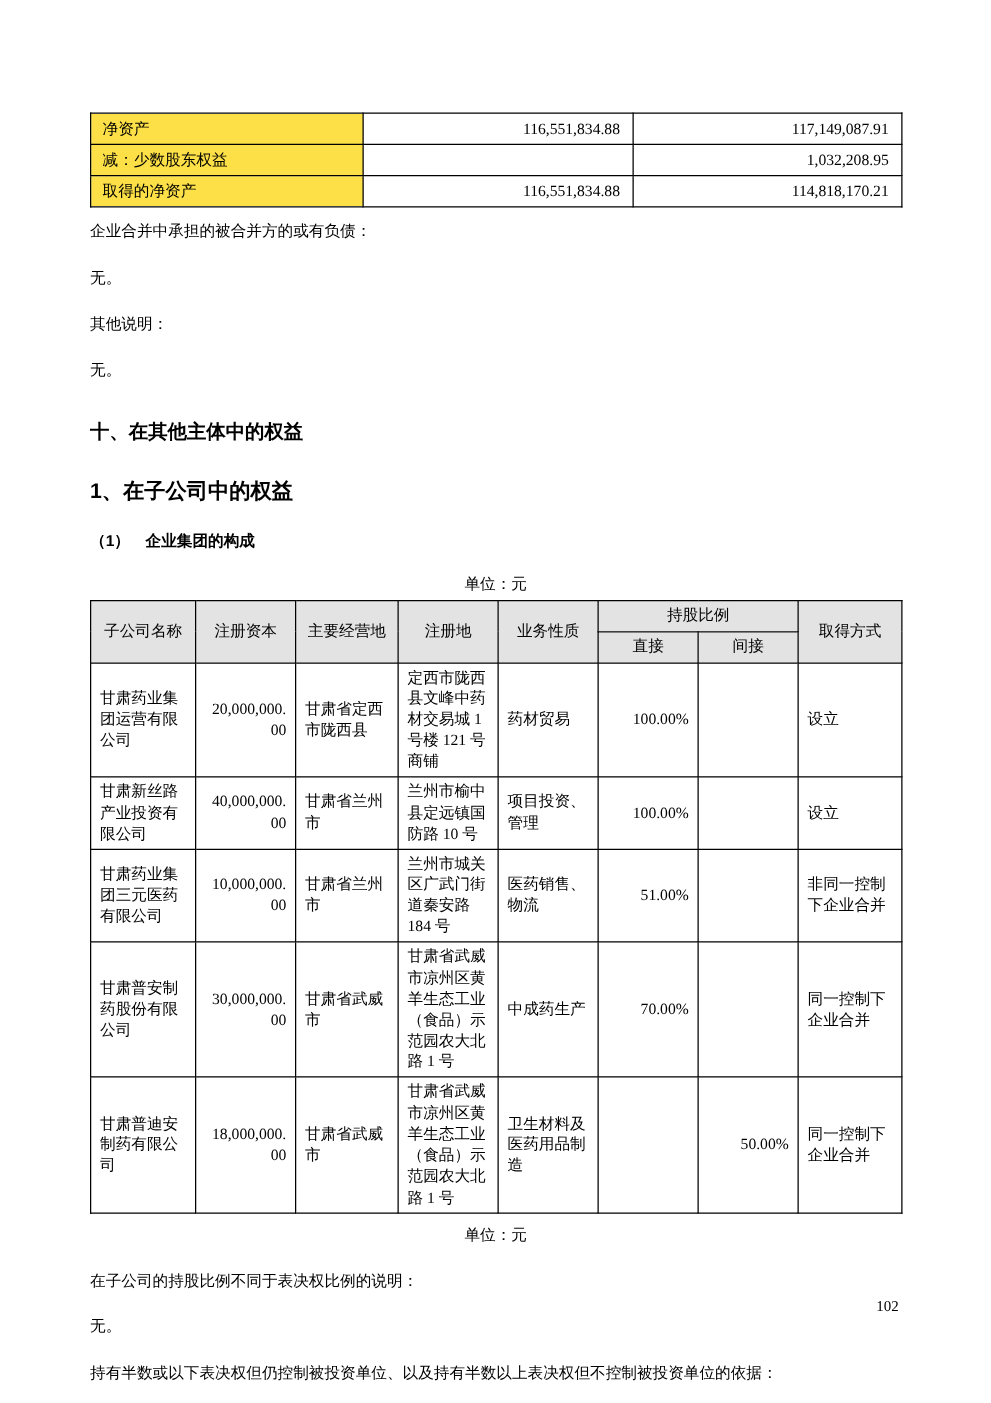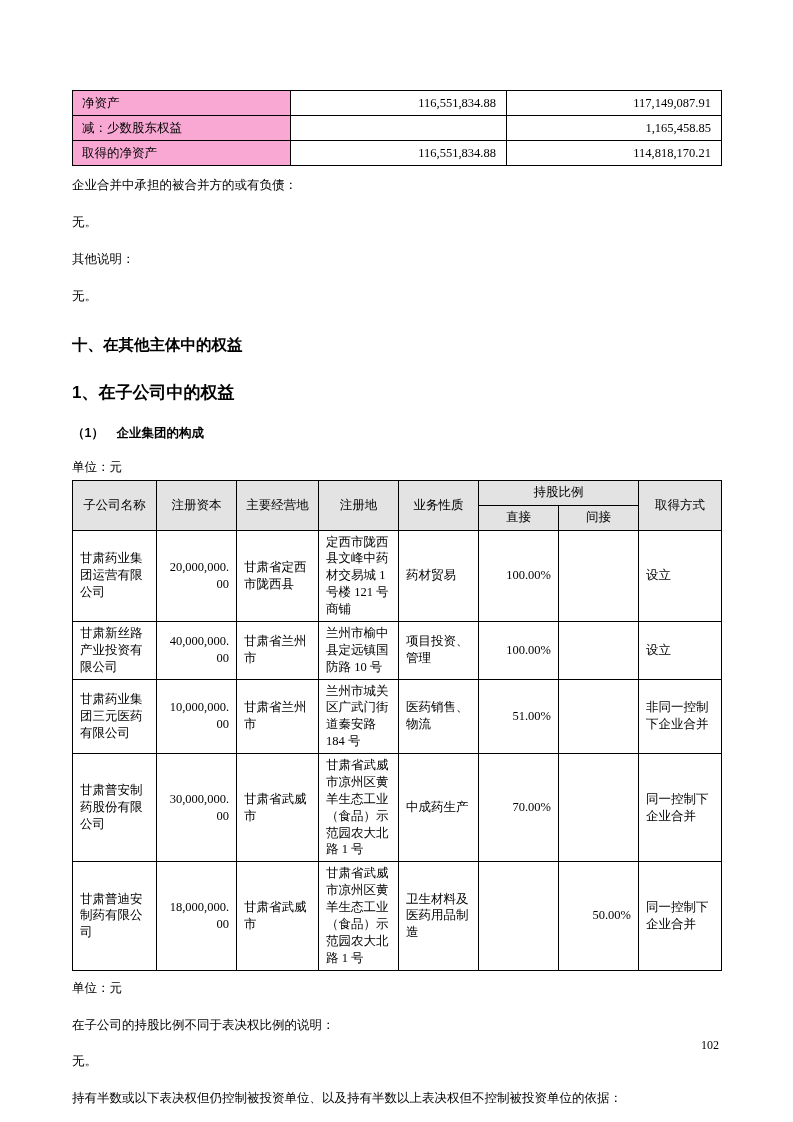--- a/index.html
+++ b/index.html
@@ -30,21 +30,21 @@
   table.tbl td, table.tbl th {
     border: 1px solid #000000;
     padding: 3px 7px;
     vertical-align: middle;
     font-weight: normal;
     overflow: hidden;
   }
   
   .top-table tr { height: 25px; }
   .top-table .label-cell {
-    background: #f9a8d4;
+    background: #fde047;
     text-align: left;
     padding-left: 9px;
   }
   .top-table .num-cell {
     text-align: right;
     padding-right: 10px;
     padding-left: 29px;
   }
   
   .sub-table thead th {
@@ -78,21 +78,21 @@
   }
   .h-item {
     margin: 21px 0 4px 0;
     font-size: 12.5px;
     font-weight: bold;
     font-family: "Liberation Sans", "DejaVu Sans", sans-serif;
   }
   .unit-label {
     margin: 17px 0 4px 0;
     font-size: 12.5px;
-    text-align: left;
+    text-align: center;
   }
   .unit-label.below-table {
     margin: 9px 0 0 0;
   }
   .page-number {
     position: absolute;
     right: 74px;
     top: 1038px;
     font-size: 12px;
   }
@@ -110,21 +110,21 @@
       </colgroup>
     <tbody id="top-tbody">
         <tr>
           <td class="label-cell">净资产</td>
           <td class="num-cell">116,551,834.88</td>
           <td class="num-cell">117,149,087.91</td>
         </tr>
         <tr>
           <td class="label-cell">减：少数股东权益</td>
           <td class="num-cell"></td>
-          <td class="num-cell">1,165,458.85</td>
+          <td class="num-cell">1,032,208.95</td>
         </tr>
         <tr>
           <td class="label-cell">取得的净资产</td>
           <td class="num-cell">116,551,834.88</td>
           <td class="num-cell">114,818,170.21</td>
         </tr>
       </tbody>
   </table>
 
   <p class="para first-after-table">企业合并中承担的被合并方的或有负债：</p>

